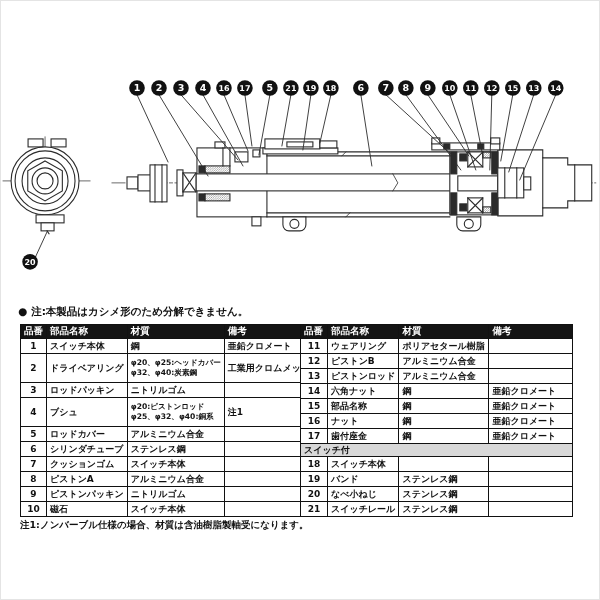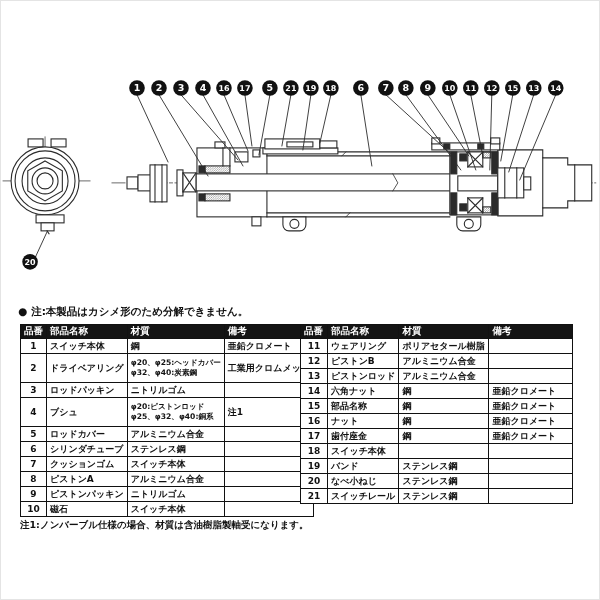--- a/index.html
+++ b/index.html
@@ -414,20 +414,23 @@
           <td>ナット</td>
           <td>鋼</td>
           <td>亜鉛クロメート</td>
         </tr>
         <tr>
           <td class="c">17</td>
           <td>歯付座金</td>
           <td>鋼</td>
           <td>亜鉛クロメート</td>
         </tr>
+        <tr class="band">
+          <td colspan="4">スイッチ付</td>
+        </tr>
         <tr>
           <td class="c">18</td>
           <td>スイッチ本体</td>
           <td></td>
           <td></td>
         </tr>
         <tr>
           <td class="c">19</td>
           <td>バンド</td>
           <td>ステンレス鋼</td>

